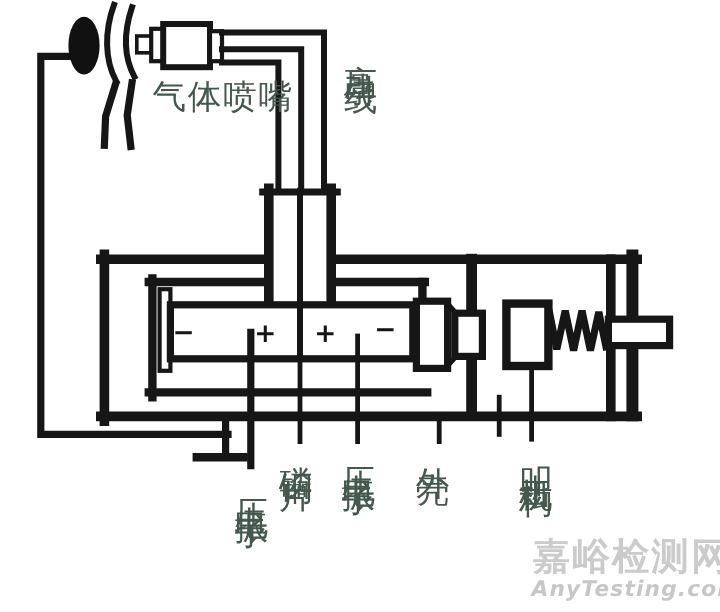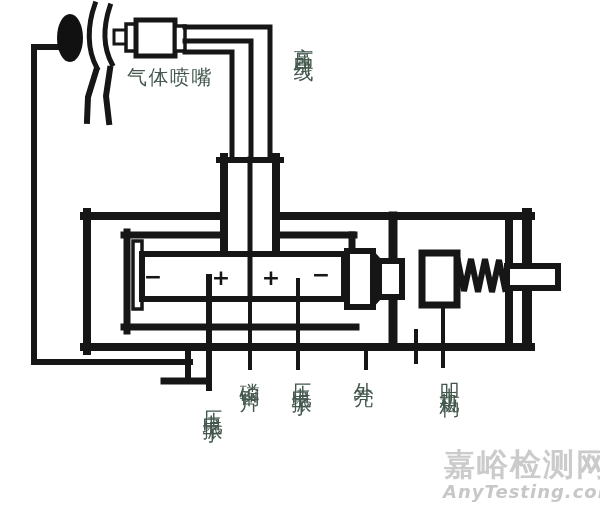--- a/index.html
+++ b/index.html
@@ -2,21 +2,21 @@
 <html><head>
 <meta charset="utf-8">
 <style>
   html,body{margin:0;padding:0;background:#ffffff;}
   .stage{
     position:relative;width:600px;height:510px;background:#ffffff;
     font-family:"DejaVu Sans","Liberation Sans",sans-serif;overflow:hidden;
   }
   .stage svg{position:absolute;left:0;top:0;}
   .lbl{
-    position:absolute;color:#44584e;font-size:20px;line-height:1;
+    position:absolute;color:#44584e;font-size:28px;line-height:1;
     white-space:nowrap;user-select:none;
   }
   .lbl.h{letter-spacing:1.5px;}
   .lbl.v{
     writing-mode:vertical-rl;text-orientation:upright;letter-spacing:5px;
     width:26px;
   }
   .wm1{
     position:absolute;left:444px;top:449px;color:#cbcbcb;font-size:31px;
     font-weight:bold;letter-spacing:2px;line-height:1;white-space:nowrap;

